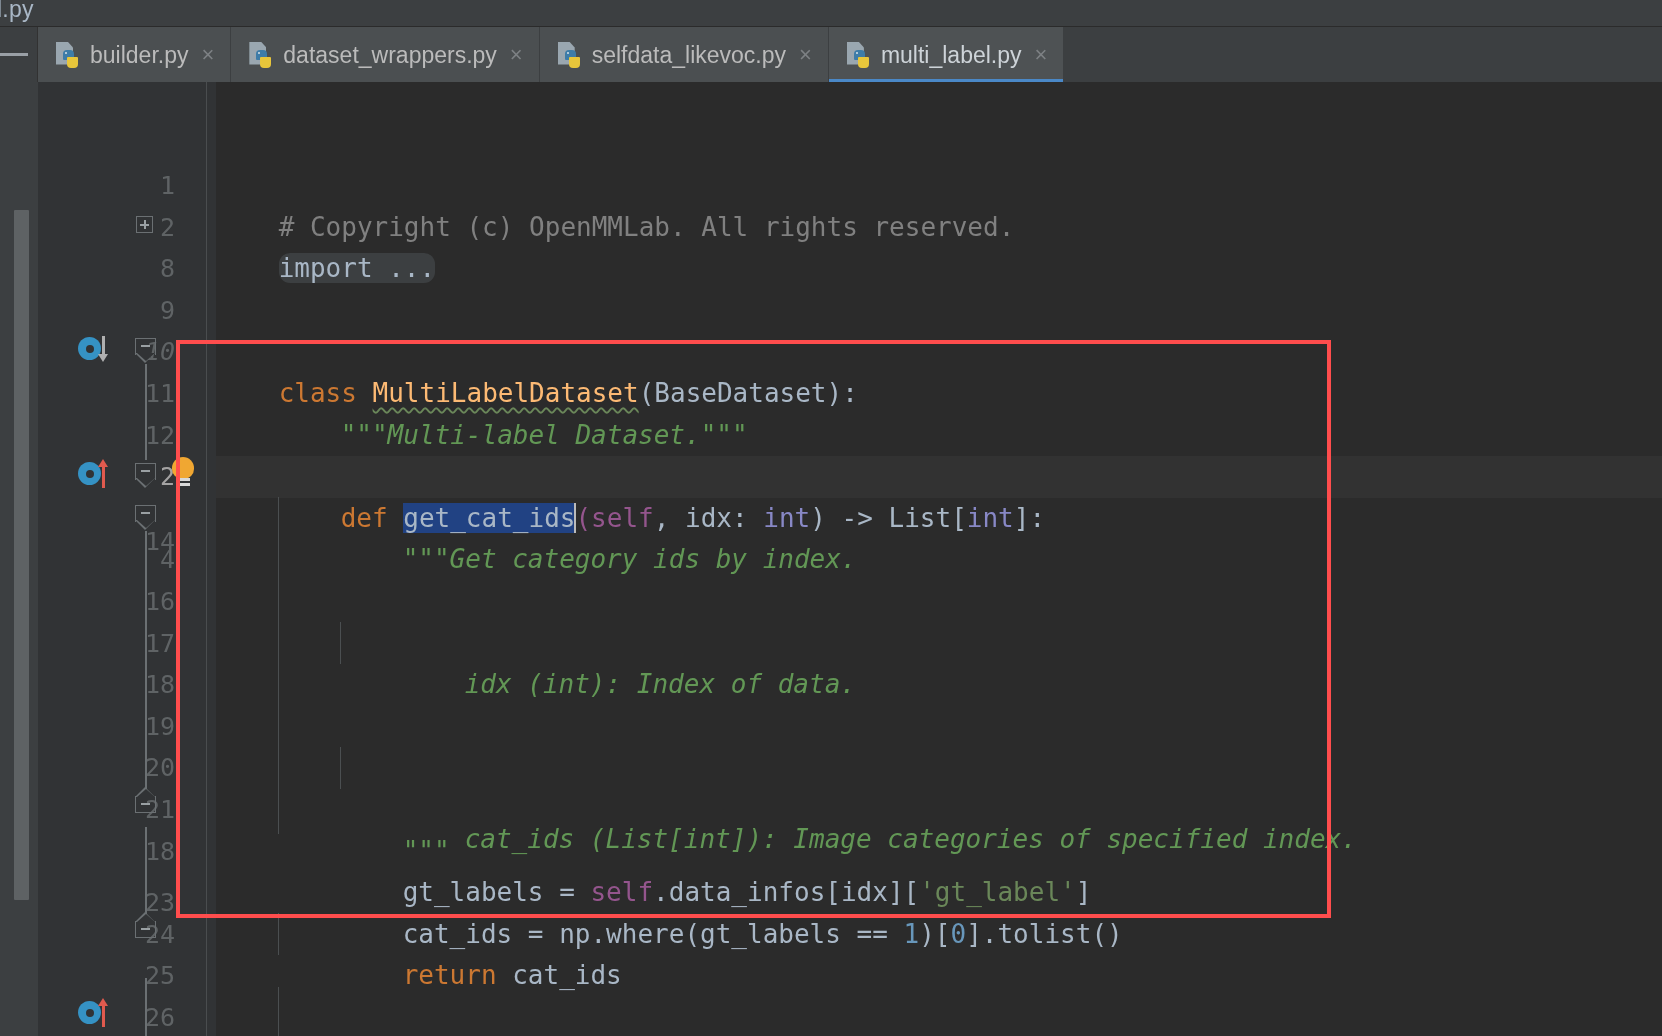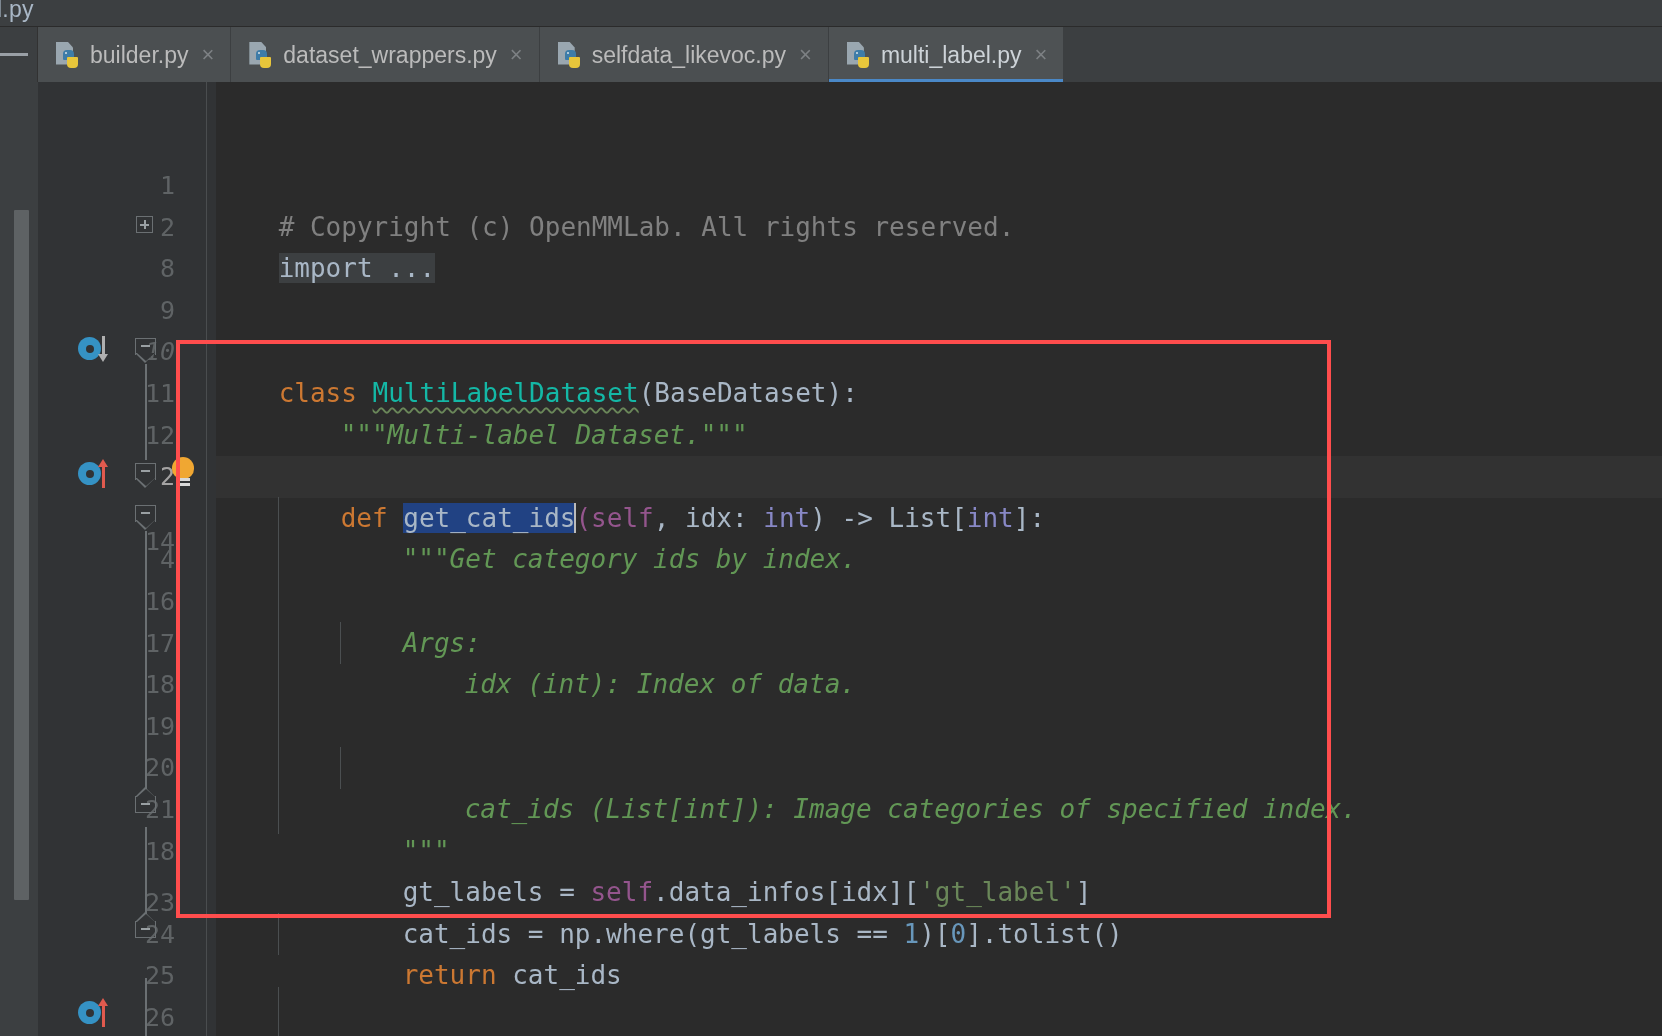--- a/index.html
+++ b/index.html
@@ -115,37 +115,37 @@
     font-size: 26px; line-height: 41.6px; white-space: pre;
     color: #a9b7c6;
   }
 
   .current-line-bg {
     position: absolute; left: 216px; right: 0; height: 41.6px; background: #323232;
   }
 
   
   .kw   { color: #cc7832; }
-  .cls  { color: #14b8a6; }
+  .cls  { color: #fdba74; }
   .selfc{ color: #94558d; }
   .num  { color: #6897bb; }
   .str  { color: #6a8759; }
   .doc  { color: #629755; font-style: italic; }
   .cmt  { color: #808080; }
   .type { color: #8888c6; }
   .plain{ color: #a9b7c6; }
 
   .sel-highlight {
     background: #214283; color: #a9b7c6;
   }
   .caret {
     display: inline-block; width: 2px; height: 30px;
     background: #bbbbbb; vertical-align: -6px; margin: 0 -1px;
   }
-  .fold-bg { background: #3c3f41; }
+  .fold-bg { background: #3c3f41; border-radius: 11px; }
 
   .squiggle {
     text-decoration: underline wavy #6a8759;
     text-underline-offset: 5px;
     text-decoration-thickness: 1.5px;
   }
 
   
   .fold-marker {
     position: absolute; width: 20px; height: 20px;
@@ -432,30 +432,27 @@
   </div>
 
   <div class="codetext" style="top:374.2px; padding-left:62px;">
     <span class="kw">def</span><span class="plain"> </span><span class="sel-highlight">get_cat_ids</span><span class="caret"></span><span class="selfc">(</span><span class="selfc">self</span><span class="plain">, idx: </span><span class="type">int</span><span class="plain">) -&gt; List[</span><span class="type">int</span><span class="plain">]:</span>
   </div>
 
   <div class="codetext" style="top:415.8px; padding-left:124px;">
     <span class="doc">"""Get category ids by index.</span>
   </div>
 
-  <div class="codetext" style="top:499px; padding-left:124px;">
-    <span class="doc">Args:</span>
-  </div>
 
   <div class="codetext" style="top:540.6px; padding-left:186px;">
     <span class="doc">idx (int): Index of data.</span>
   </div>
 
 
-  <div class="codetext" style="top:665px; padding-left:186px;">
+  <div class="codetext" style="top:695px; padding-left:186px;">
     <span class="doc">cat_ids (List[int]): Image categories of specified index.</span>
   </div>
 
   <div class="codetext" style="top:707px; padding-left:124px;">
     <span class="doc">"""</span>
   </div>
 
   <div class="codetext" style="top:748.6px; padding-left:124px;">
     <span class="plain">gt_labels = </span><span class="selfc">self</span><span class="plain">.data_infos[idx][</span><span class="str">'gt_label'</span><span class="plain">]</span>
   </div>

